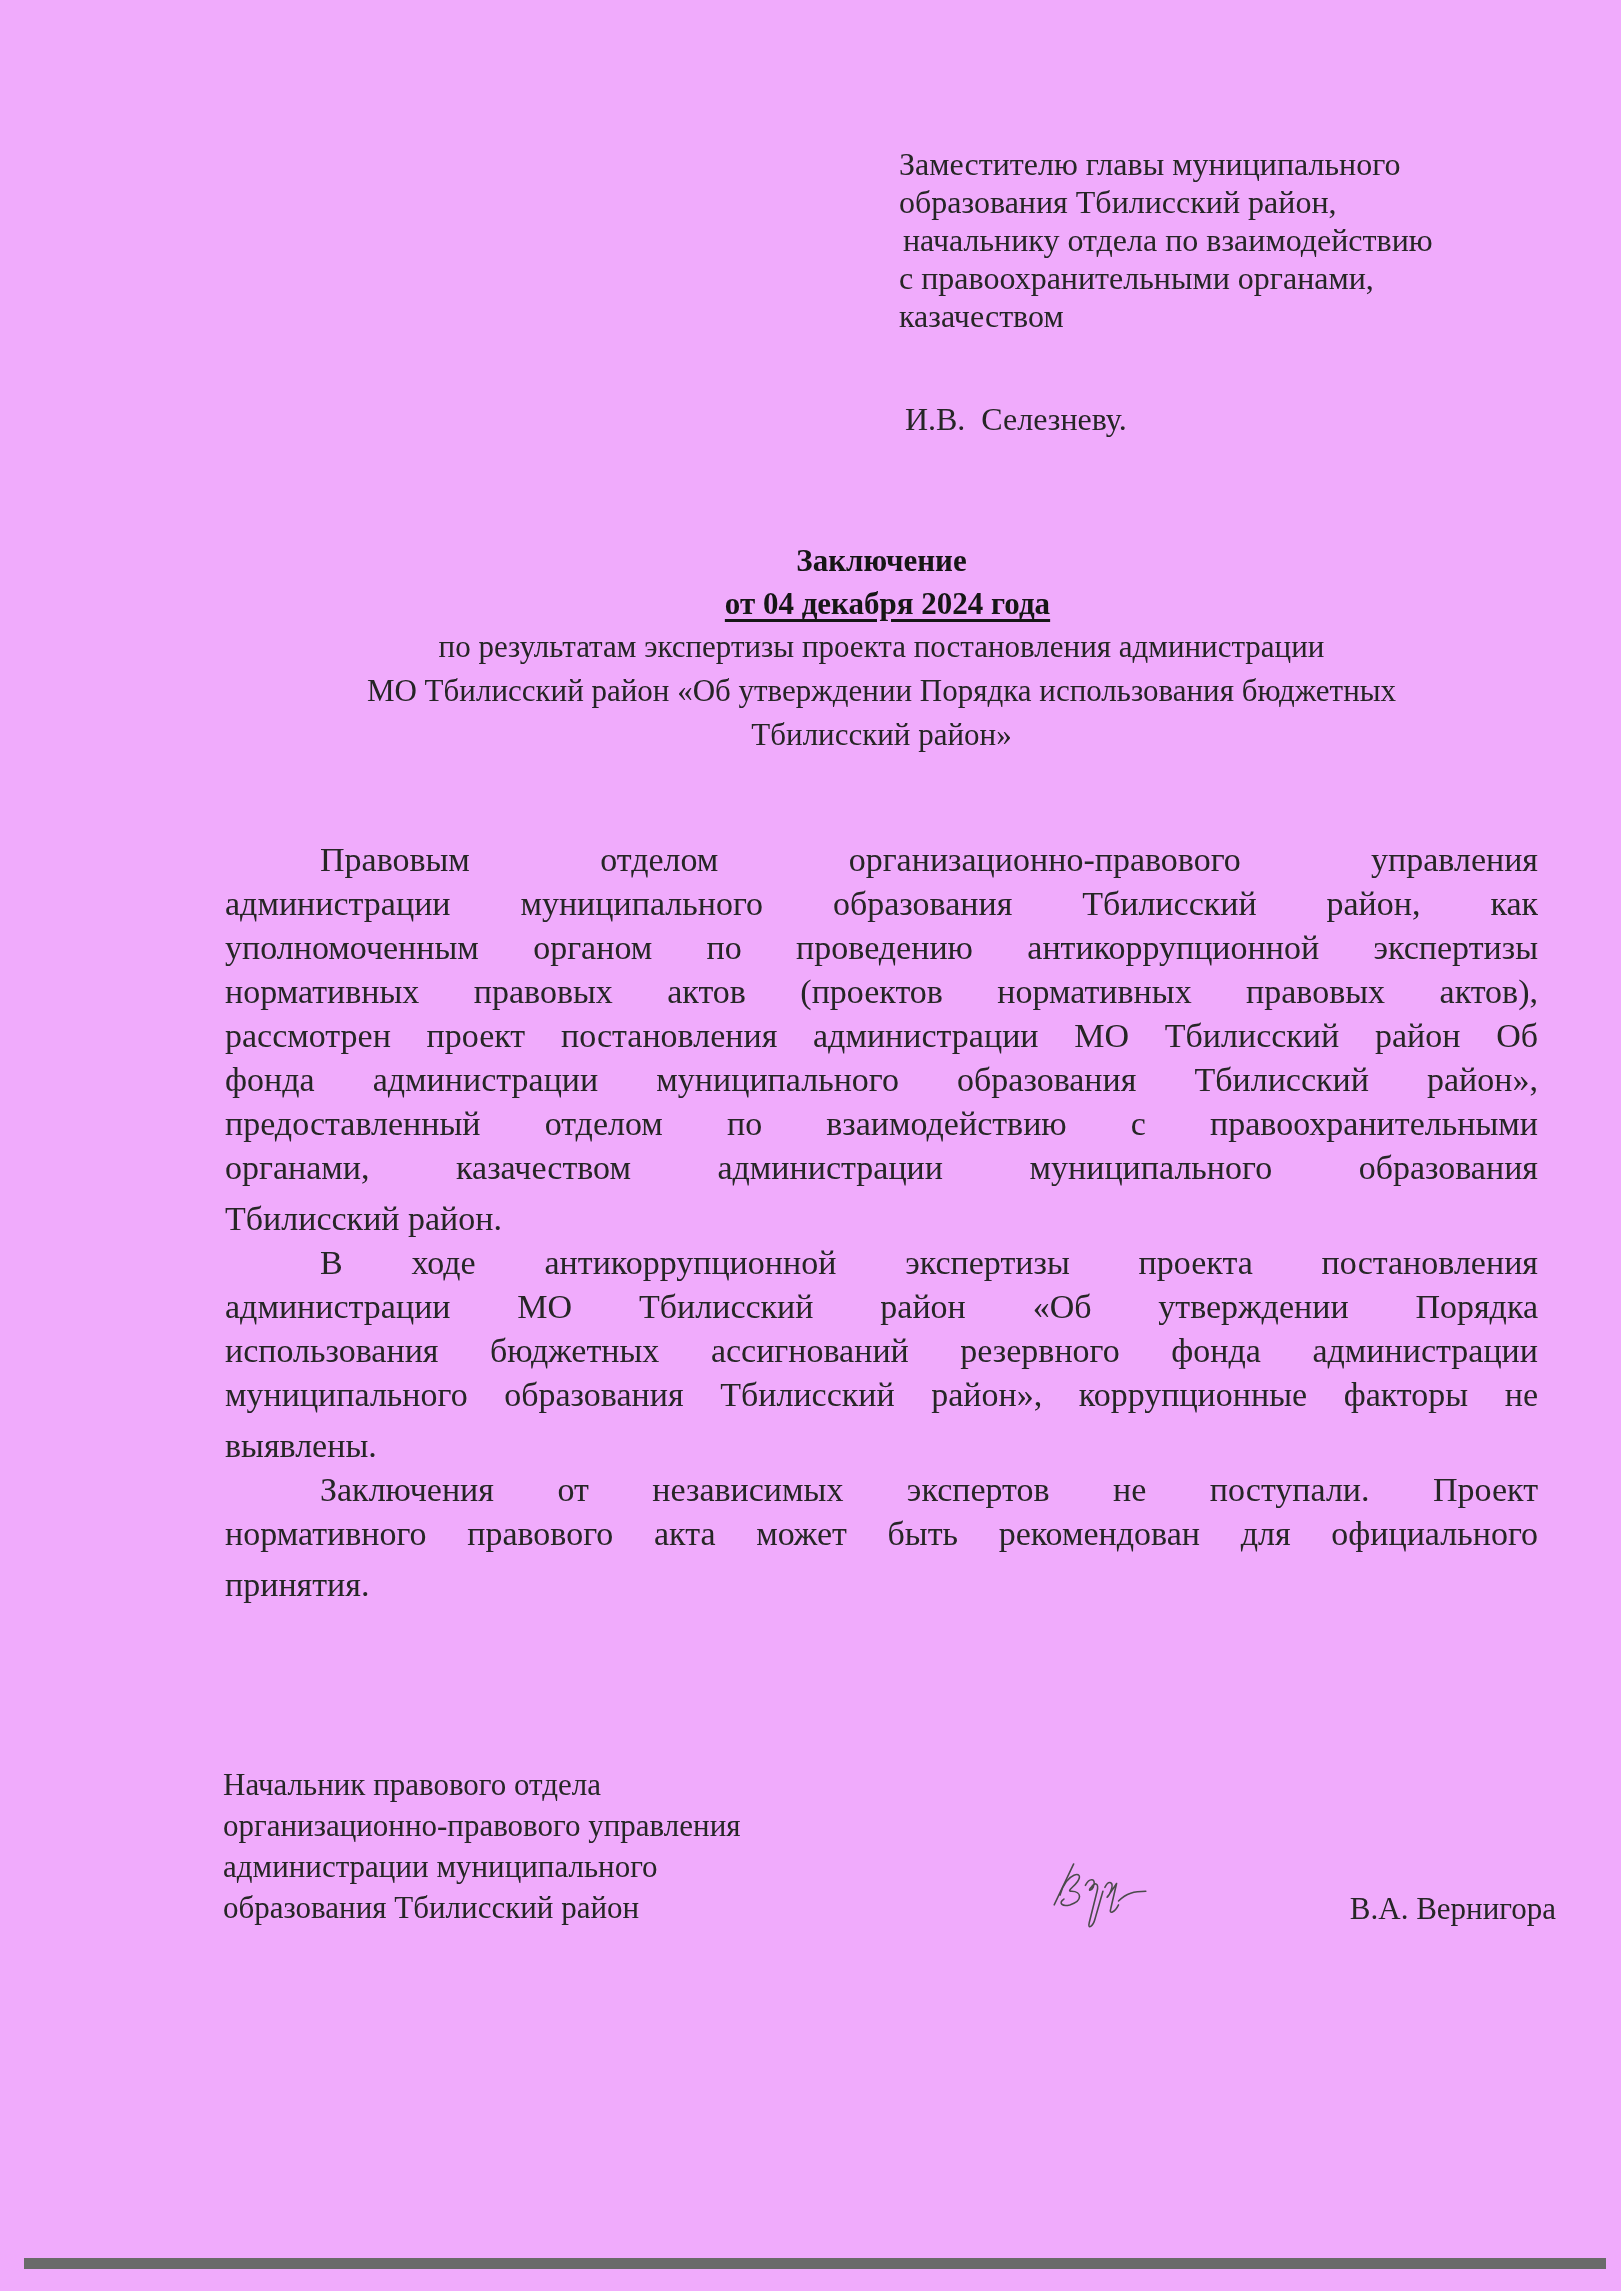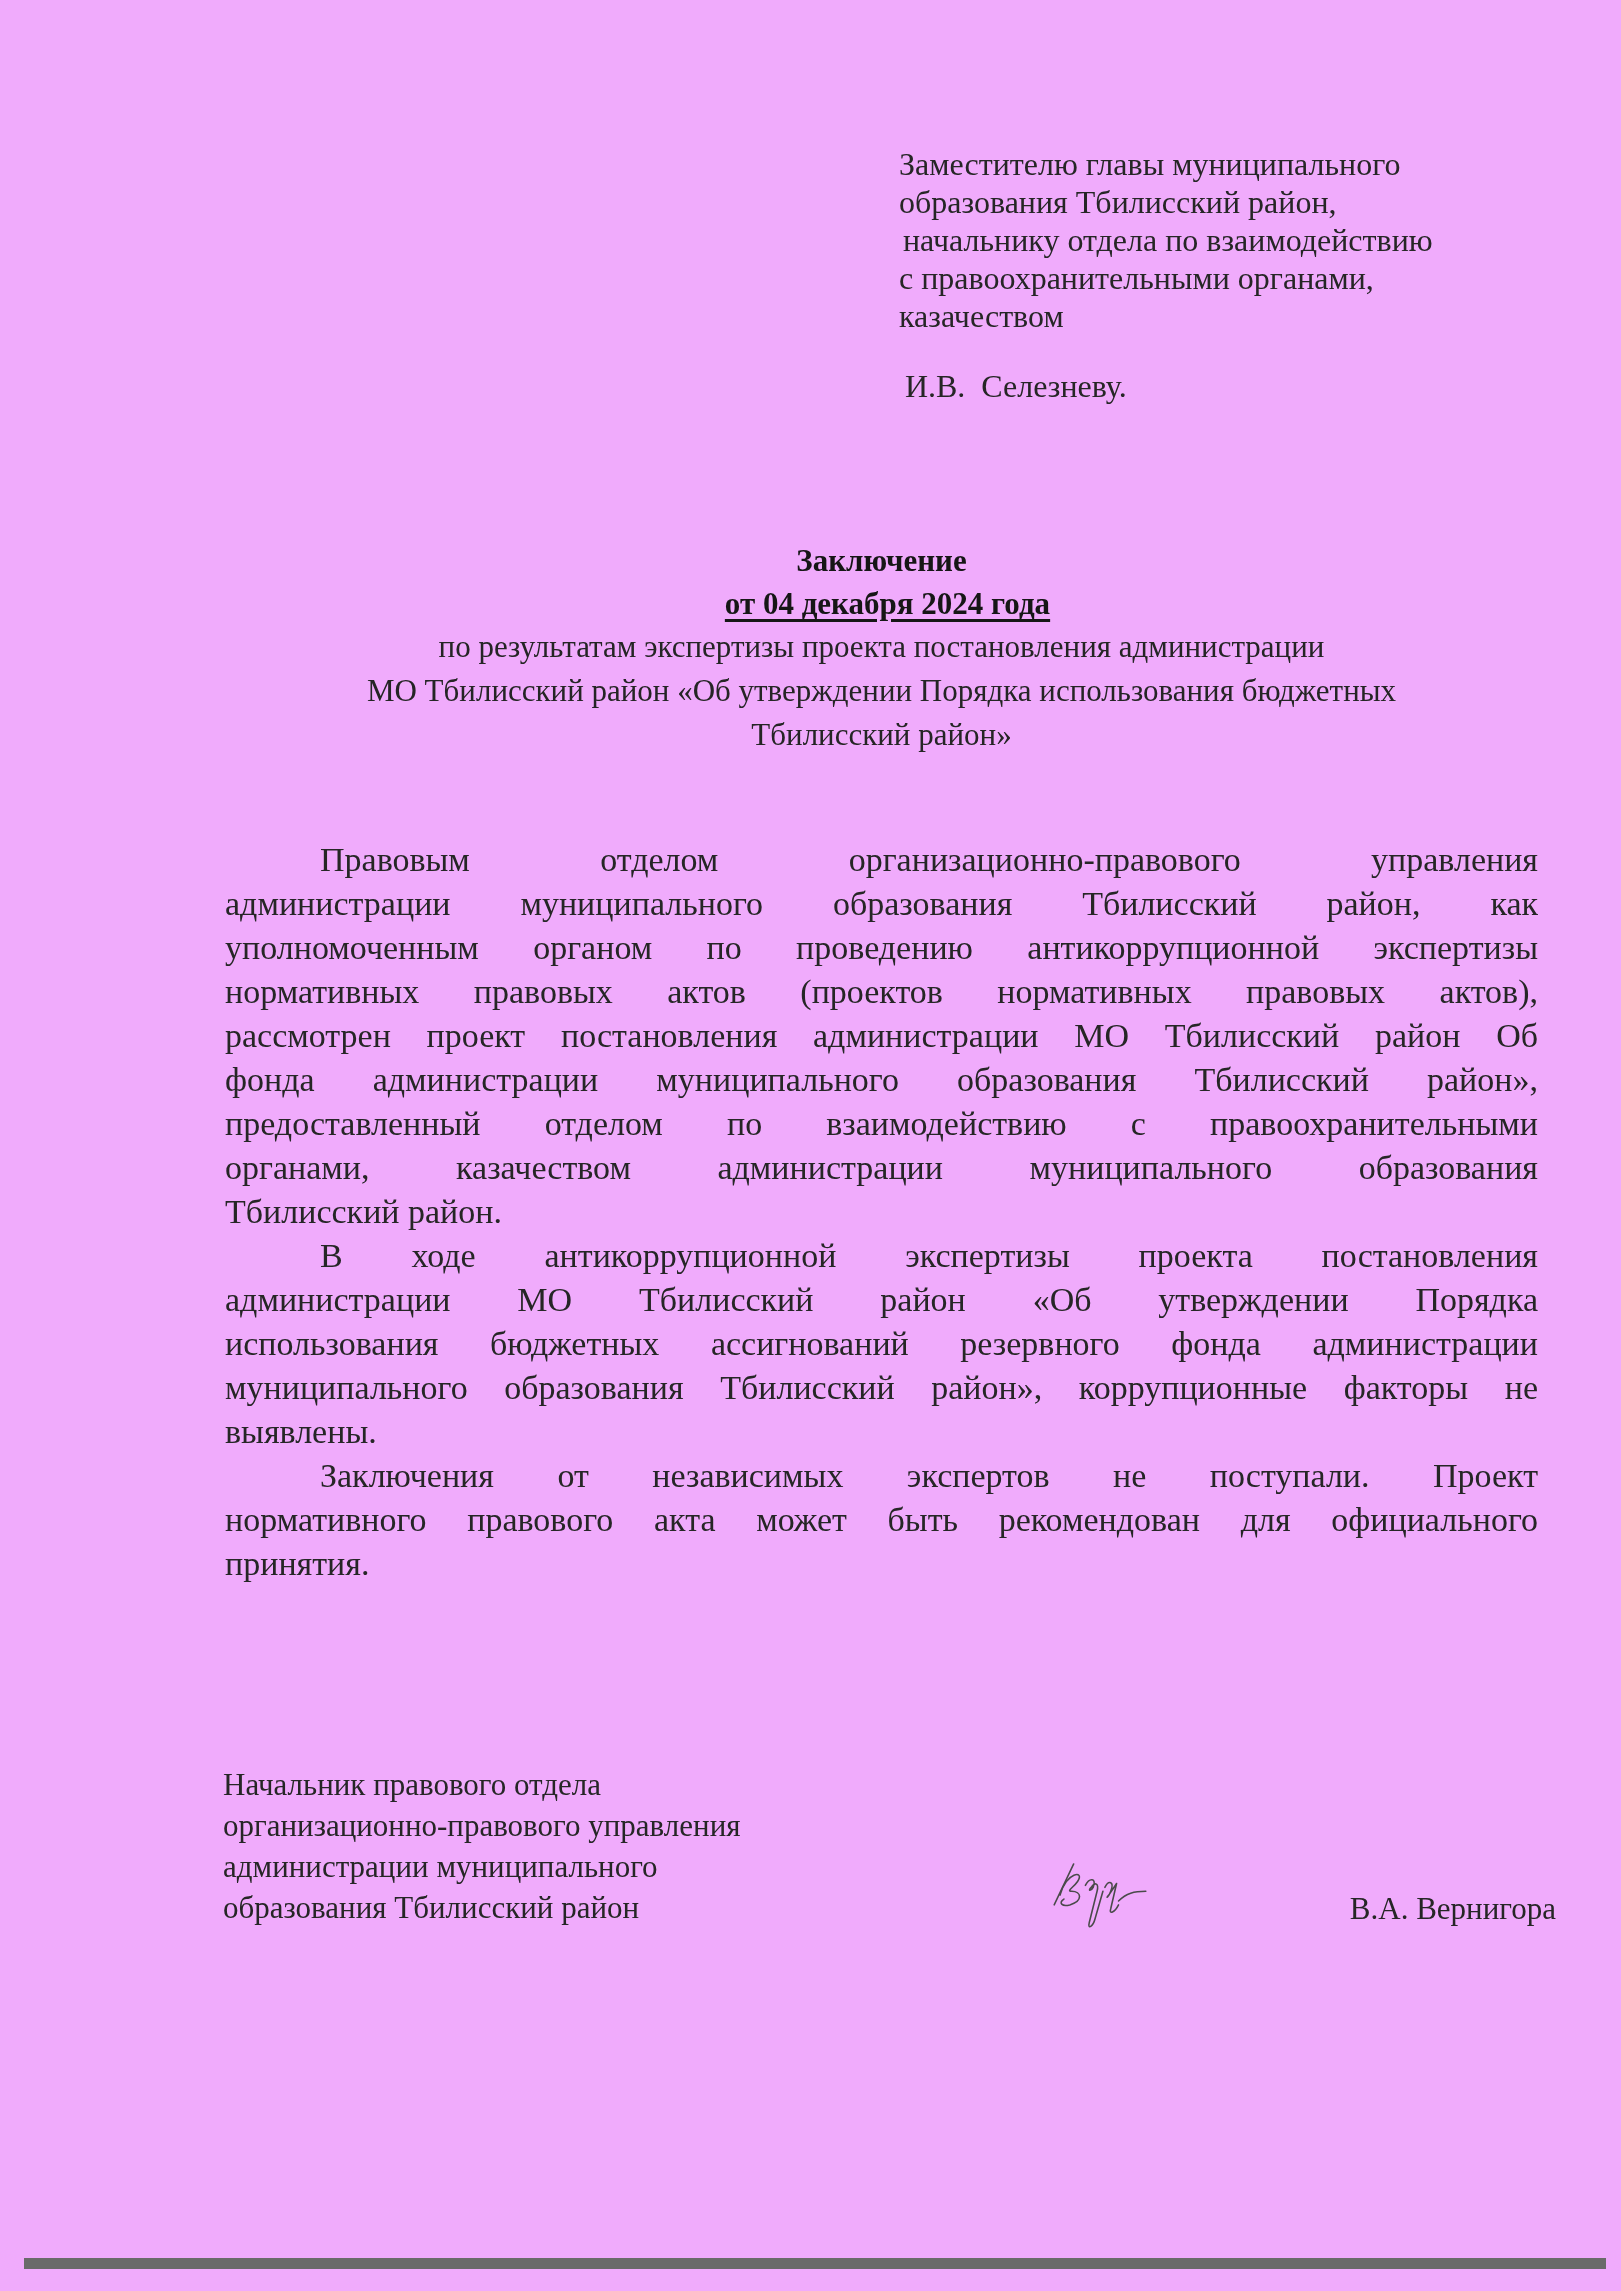--- a/index.html
+++ b/index.html
@@ -29,21 +29,21 @@
     top: 145px;
     width: 686px;
     font-size: 32px;
     line-height: 38px;
     color: #262626;
   }
   .addressee .line { display: block; white-space: nowrap; }
   .addressee .line.indent1 { padding-left: 3.9px; }
   .addressee .recipient {
     display: block;
-    margin-top: 32px;
+    margin-top: 65px;
     padding-left: 5.9px;
     white-space: pre;
   }
 
   
   .title-block {
     position: absolute;
     left: 225px;
     top: 539px;
     width: 1313px;
@@ -84,21 +84,21 @@
   }
   .para .line {
     display: block;
     text-align: justify;
     text-align-last: justify;
     white-space: normal;
     height: 44px;
     overflow: hidden;
   }
   .para .line.first { text-indent: 95px; }
-  .para .line.last { text-align-last: left; }
+  .para .line.last { text-align-last: left; margin-top: 7px; }
 
   
   .signature-block {
     position: absolute;
     left: 223px;
     top: 1764px;
     width: 1333px;
     height: 176px;
   }
   .sig-position {

